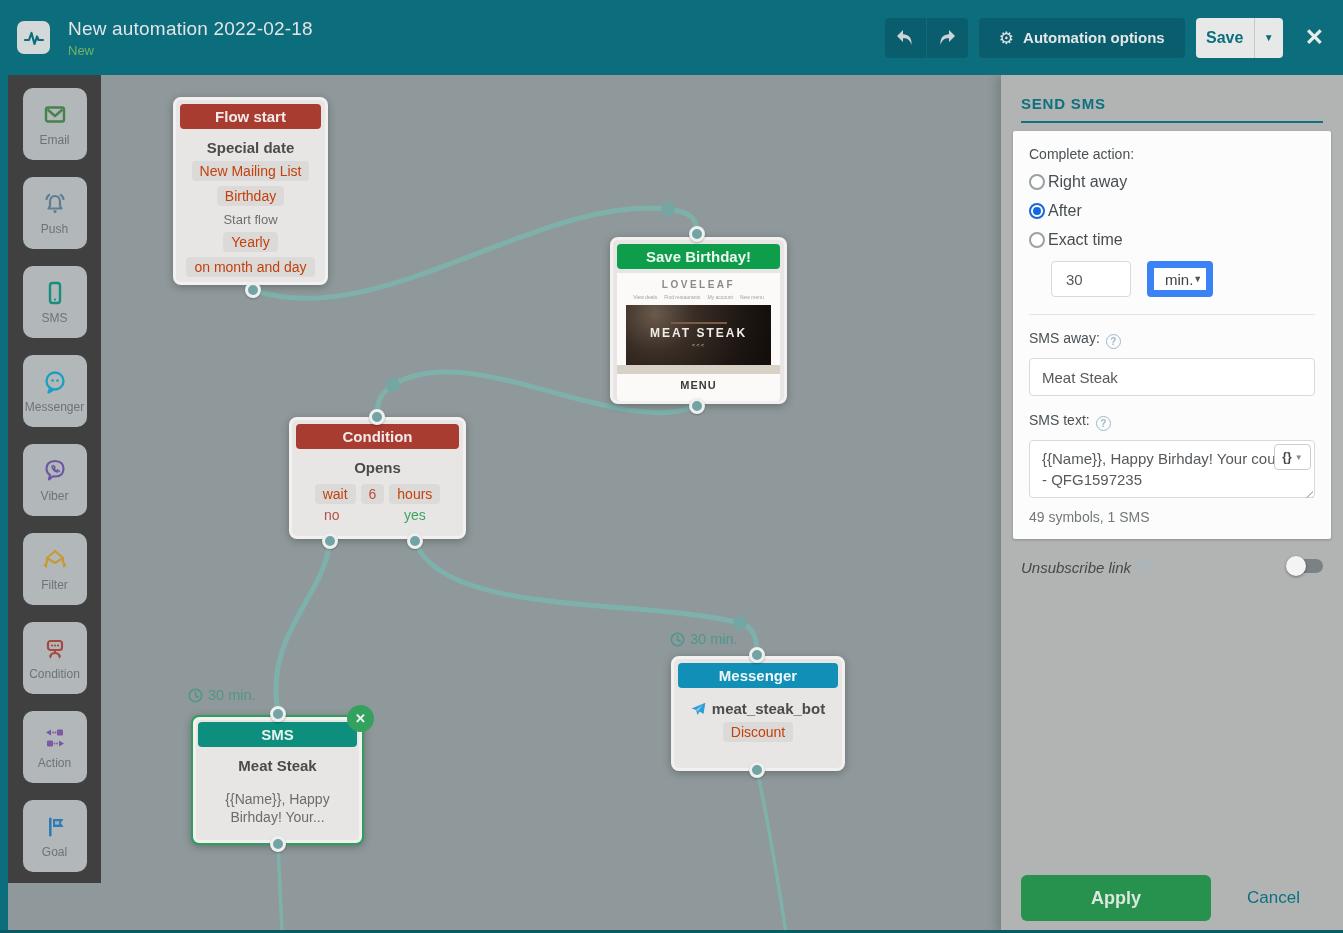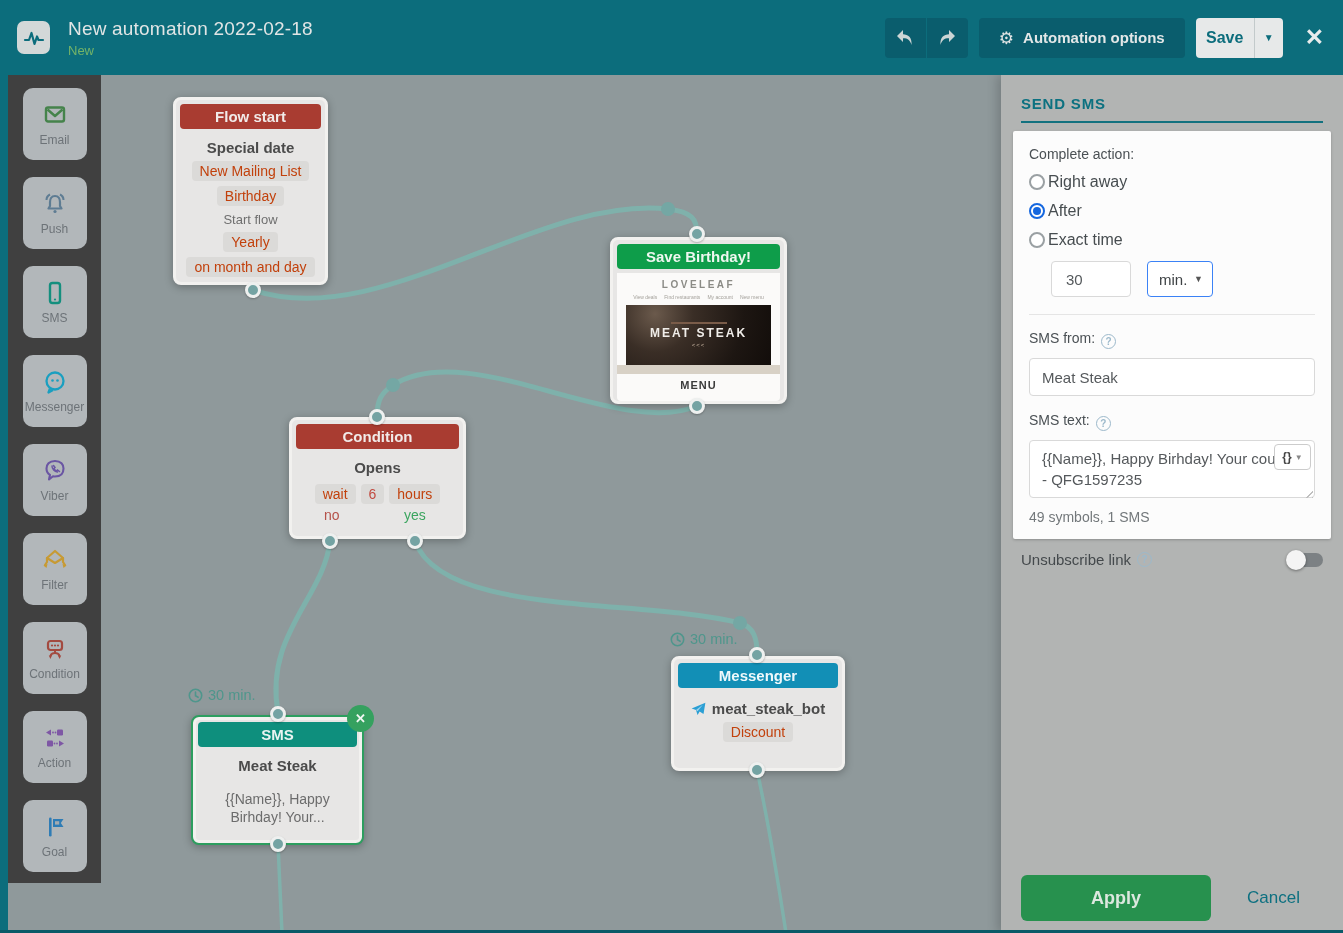--- a/index.html
+++ b/index.html
@@ -79,32 +79,32 @@
   .panel-title-rule { margin:9px 20px 0 20px; border-bottom:2px solid #12717f; }
   .panel-card { margin:8px 12px 0 12px; background:#fcfcfc; border-radius:2px; box-shadow:0 1px 3px rgba(0,0,0,.22); padding:15px 16px 14px 16px; }
   .fld-label { font-size:14px; color:#4a5054; }
   .radio-row { display:flex; align-items:center; gap:3px; margin-top:11px; cursor:pointer; }
   .radio { width:16px; height:16px; border-radius:50%; border:2px solid #9aa0a3; background:#fff; flex:0 0 16px; position:relative; }
   .radio.checked { border-color:#1567df; }
   .radio.checked::after { content:""; position:absolute; left:2px; top:2px; width:8px; height:8px; border-radius:50%; background:#1567df; }
   .radio-lbl { font-size:16px; color:#474d50; }
   .delay-row { display:flex; gap:16px; margin:12px 0 0 22px; }
   .num-input { width:80px; height:36px; border:1px solid #d9d9d9; border-radius:4px; font-size:15px; color:#55595c; padding-left:14px; font-family:inherit; background:#fff; }
-  .unit-select { width:66px; height:36px; border:1px solid #3b82f6; border-radius:4px; background:#fff; display:flex; align-items:center; justify-content:space-between; padding:0 9px 0 11px; font-size:15px; color:#3e4245; cursor:pointer; }
+  .unit-select { width:66px; height:36px; border:7px solid #3b82f6; border-radius:4px; background:#fff; display:flex; align-items:center; justify-content:space-between; padding:0 9px 0 11px; font-size:15px; color:#3e4245; cursor:pointer; }
   .unit-select .chev { font-size:9px; color:#555; }
   .card-divider { border-top:1px solid #e5e5e5; margin:17px 0 15px 0; }
   .help { display:inline-flex; width:15px; height:15px; border:1.5px solid #9cb9cb; border-radius:50%; color:#9cb9cb; font-size:10px; font-weight:bold; align-items:center; justify-content:center; margin-left:6px; vertical-align:-2px; }
   .text-input { width:100%; height:38px; border:1px solid #d9d9d9; border-radius:4px; font-size:15px; color:#55595c; padding:0 12px; margin-top:9px; font-family:inherit; background:#fff; }
   .ta-wrap { position:relative; margin-top:9px; }
   .sms-textarea { width:100%; height:58px; border:1px solid #d9d9d9; border-radius:4px; font-size:15px; color:#55595c; padding:7px 12px; resize:none; font-family:inherit; line-height:1.4; background:#fff; }
   .var-btn { position:absolute; top:4px; right:4px; width:37px; height:26px; background:#fff; border:1px solid #ccc; border-radius:4px; font-size:12px; font-weight:bold; color:#444; cursor:pointer; display:flex; align-items:center; justify-content:center; gap:3px; }
   .var-btn .chev { font-size:8px; color:#888; font-weight:normal; }
   .resize-handle { position:absolute; right:2px; bottom:4px; width:10px; height:10px; background:repeating-linear-gradient(-45deg,#bfbfbf 0 1.4px,transparent 1.4px 4px); clip-path:polygon(100% 0,100% 100%,0 100%); }
   .counter { font-size:14px; color:#73787b; margin-top:7px; }
-  .unsub-row { display:flex; align-items:center; margin:12px 20px 0 20px; }
+  .unsub-row { display:flex; align-items:flex-start; margin:20px 20px 0 20px;font-style:italic; }
   .unsub-lbl { font-size:15px; color:#44494c; }
   .toggle { margin-left:auto; position:relative; width:34px; height:14px; background:#7c8184; border-radius:7px; cursor:pointer; }
   .toggle .knob { position:absolute; left:-3px; top:-3px; width:20px; height:20px; border-radius:50%; background:#f4f4f4; box-shadow:0 1px 3px rgba(0,0,0,.4); }
   .panel-footer { position:absolute; left:20px; bottom:12px; display:flex; align-items:center; gap:36px; }
   .apply-btn { width:190px; height:46px; background:#27914e; border:none; border-radius:6px; color:#dce8df; font-size:18px; font-weight:bold; cursor:pointer; }
   .cancel-link { font-size:17px; color:#0d7080; cursor:pointer; }
 
   svg.icn { display:block; }
 </style>
 </head>
@@ -357,21 +357,21 @@
     <div class="delay-row">
       <input class="num-input" type="text" value="30" style="">
       <div class="unit-select">
         <span>min.</span>
         <span class="chev">▼</span>
       </div>
     </div>
 
     <div class="card-divider"></div>
 
-    <div class="fld-label"><span>SMS from:</span><span class="help">?</span></div>
+    <div class="fld-label"><span>SMS away:</span><span class="help">?</span></div>
     <input class="text-input" type="text" value="Meat Steak" style="">
 
     <div class="fld-label" style="margin-top:16px;"><span>SMS text:</span><span class="help">?</span></div>
     <div class="ta-wrap">
       <textarea class="sms-textarea" style="">{{Name}}, Happy Birhday! Your coupon - QFG1597235</textarea>
       <button class="var-btn">
           <span>{}</span>
           <span class="chev">▼</span>
         </button>
       <span class="resize-handle"></span>

